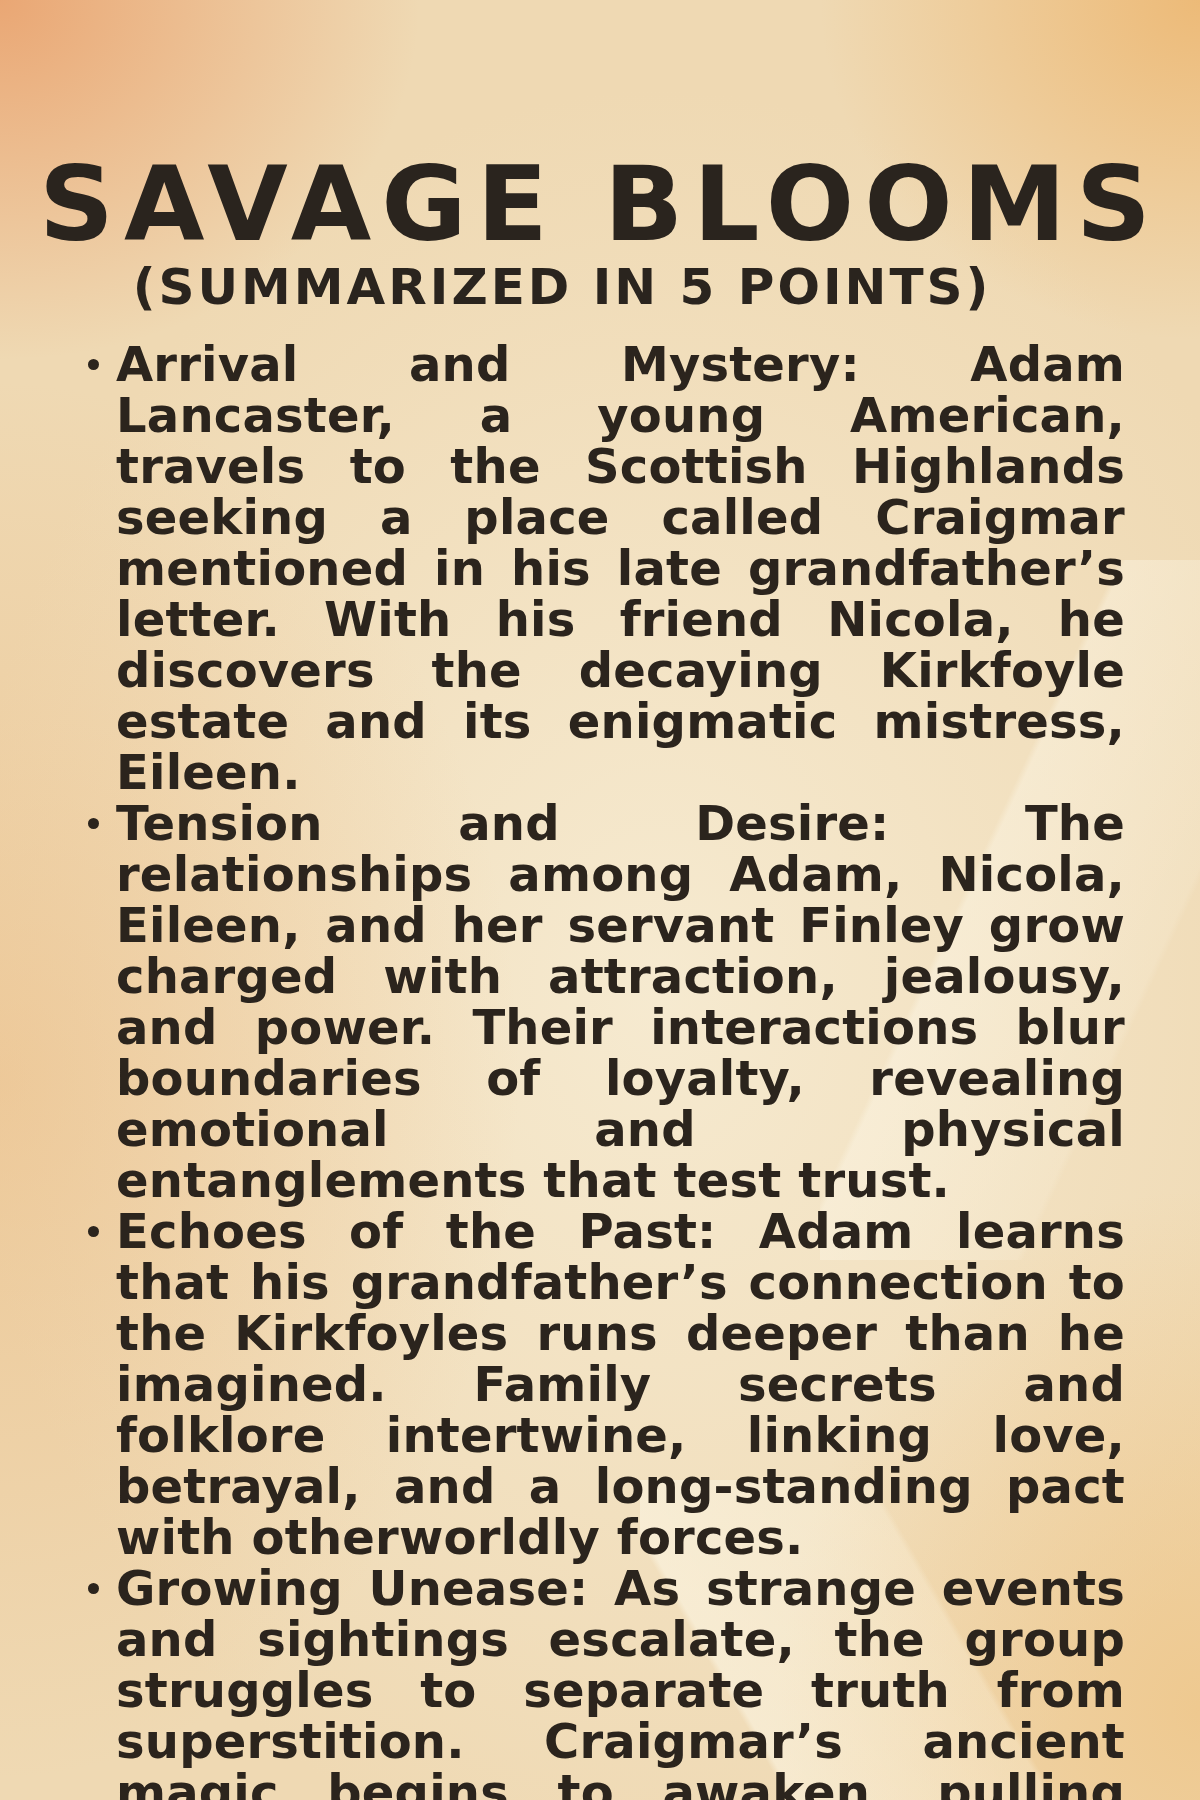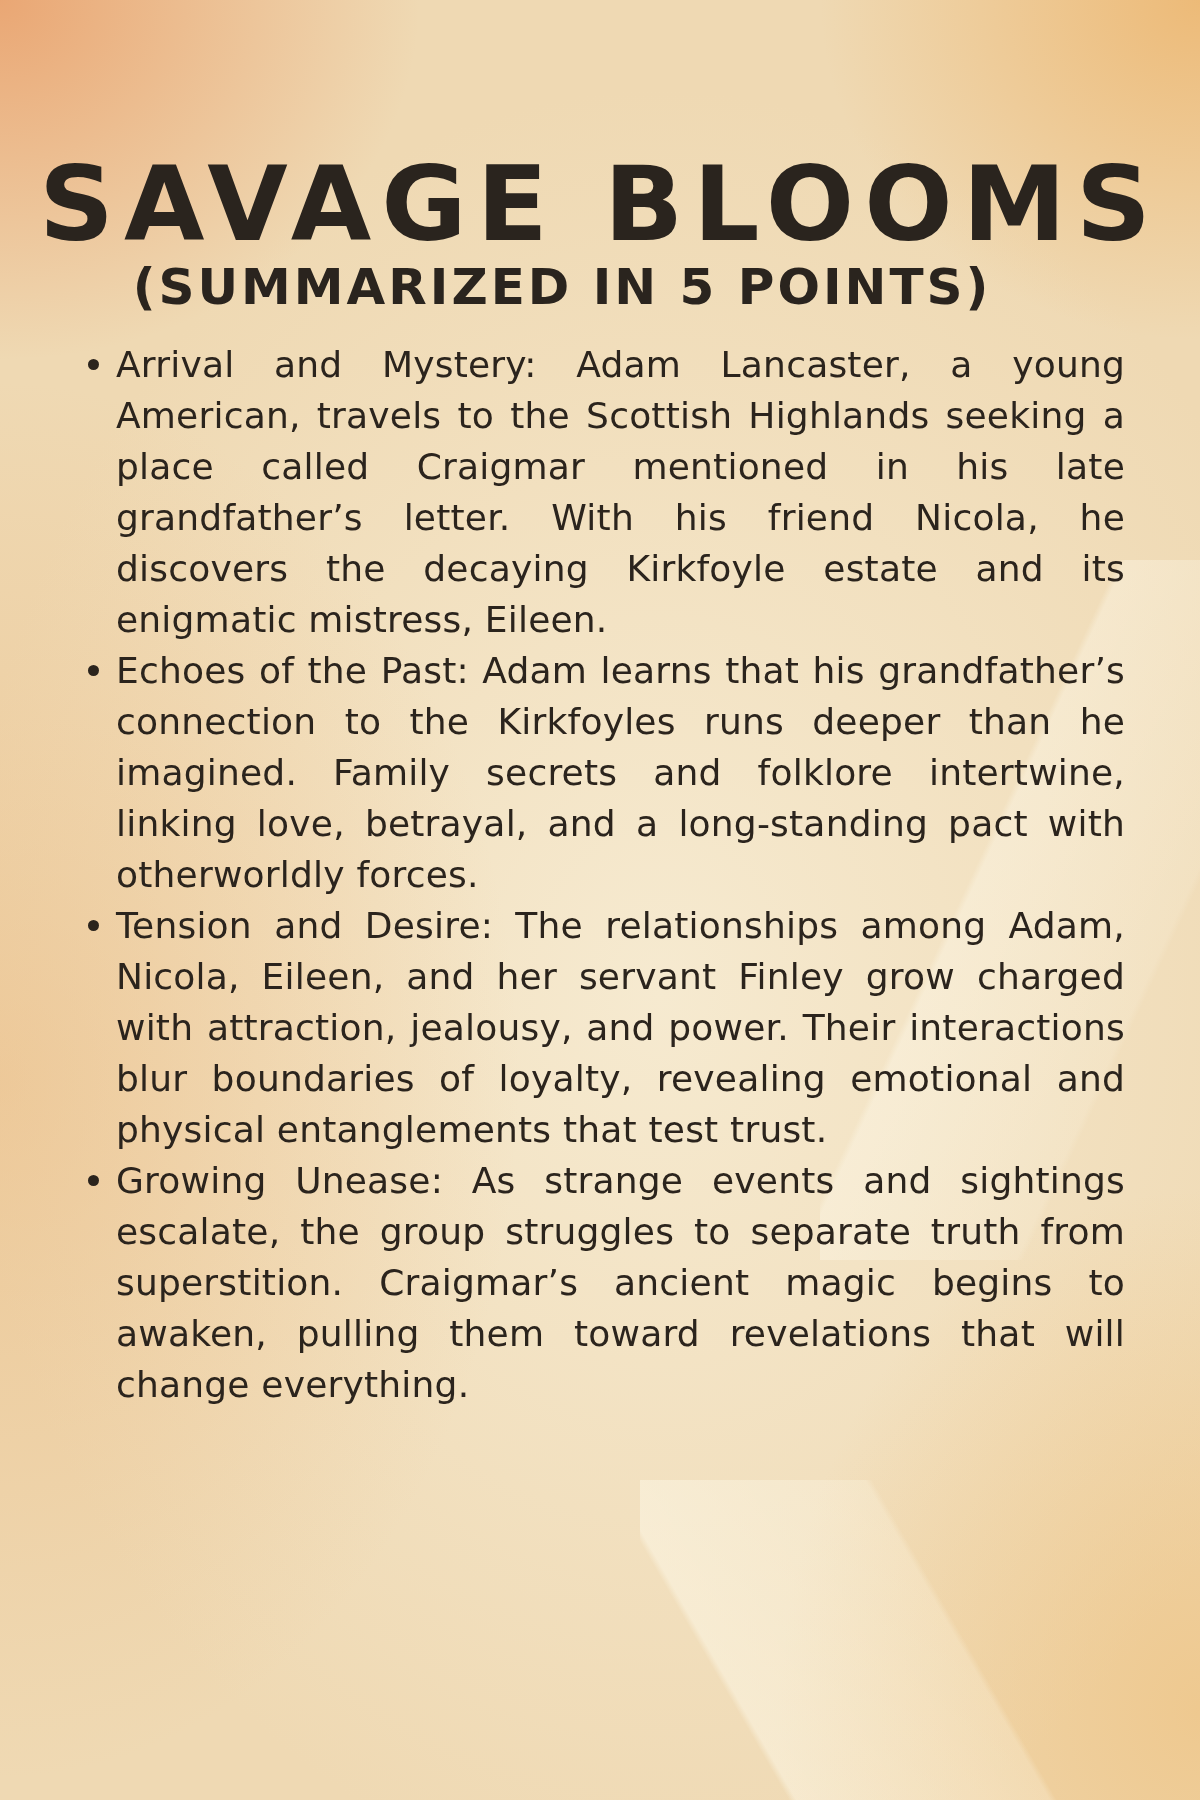--- a/index.html
+++ b/index.html
@@ -66,22 +66,22 @@
       left: 116px;
       top: 339px;
       width: 1009px;
       margin: 0;
       padding: 0;
       list-style: none;
     }
     .point {
       position: relative;
       font-family: "DejaVu Sans", sans-serif;
-      font-weight: normal;
-      font-size: 36px;
+      font-weight: bold;
+      font-size: 48px;
       line-height: 51px;
       text-align: justify;
       color: #2b241d;
       letter-spacing: 0.2px;
     }
     .bullet {
       position: absolute;
       left: -28px;
       top: 20px;
       width: 11px;
@@ -110,25 +110,25 @@
 <h1 class="title">SAVAGE BLOOMS</h1>
 <div class="subtitle">(SUMMARIZED IN 5 POINTS)</div>
 
 <ul class="points">
   <li class="point">
     <span class="bullet"></span>
     <span>Arrival and Mystery: Adam Lancaster, a young American, travels to the Scottish Highlands seeking a place called Craigmar mentioned in his late grandfather’s letter. With his friend Nicola, he discovers the decaying Kirkfoyle estate and its enigmatic mistress, Eileen.</span>
   </li>
   <li class="point">
     <span class="bullet"></span>
-    <span>Echoes of the Past: Adam learns that his grandfather’s connection to the Kirkfoyles runs deeper than he imagined. Family secrets and folklore intertwine, linking love, betrayal, and a long-standing pact with otherworldly forces.</span>
+    <span>Tension and Desire: The relationships among Adam, Nicola, Eileen, and her servant Finley grow charged with attraction, jealousy, and power. Their interactions blur boundaries of loyalty, revealing emotional and physical entanglements that test trust.</span>
   </li>
   <li class="point">
     <span class="bullet"></span>
-    <span>Tension and Desire: The relationships among Adam, Nicola, Eileen, and her servant Finley grow charged with attraction, jealousy, and power. Their interactions blur boundaries of loyalty, revealing emotional and physical entanglements that test trust.</span>
+    <span>Echoes of the Past: Adam learns that his grandfather’s connection to the Kirkfoyles runs deeper than he imagined. Family secrets and folklore intertwine, linking love, betrayal, and a long-standing pact with otherworldly forces.</span>
   </li>
   <li class="point">
     <span class="bullet"></span>
     <span>Growing Unease: As strange events and sightings escalate, the group struggles to separate truth from superstition. Craigmar’s ancient magic begins to awaken, pulling them toward revelations that will change everything.</span>
   </li>
 </ul>
 
 <div class="footer">booksthatslay.com</div>
 
 </body></html>

